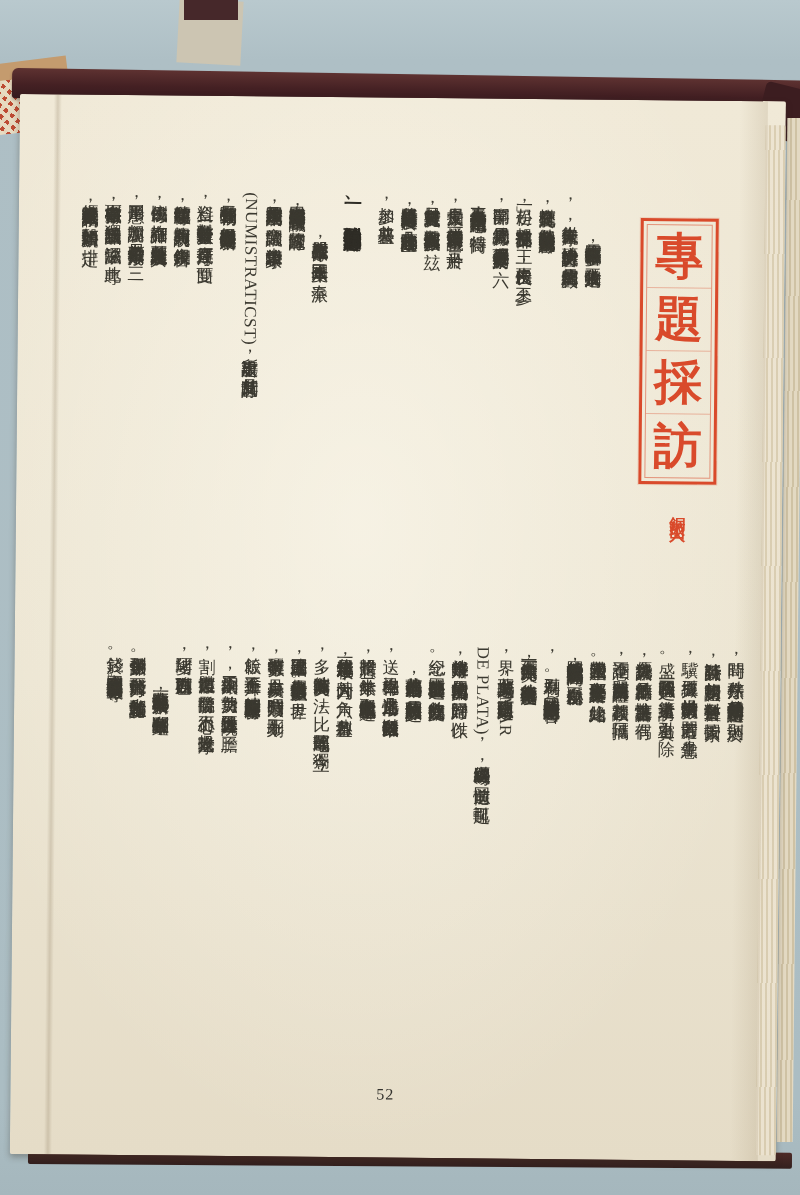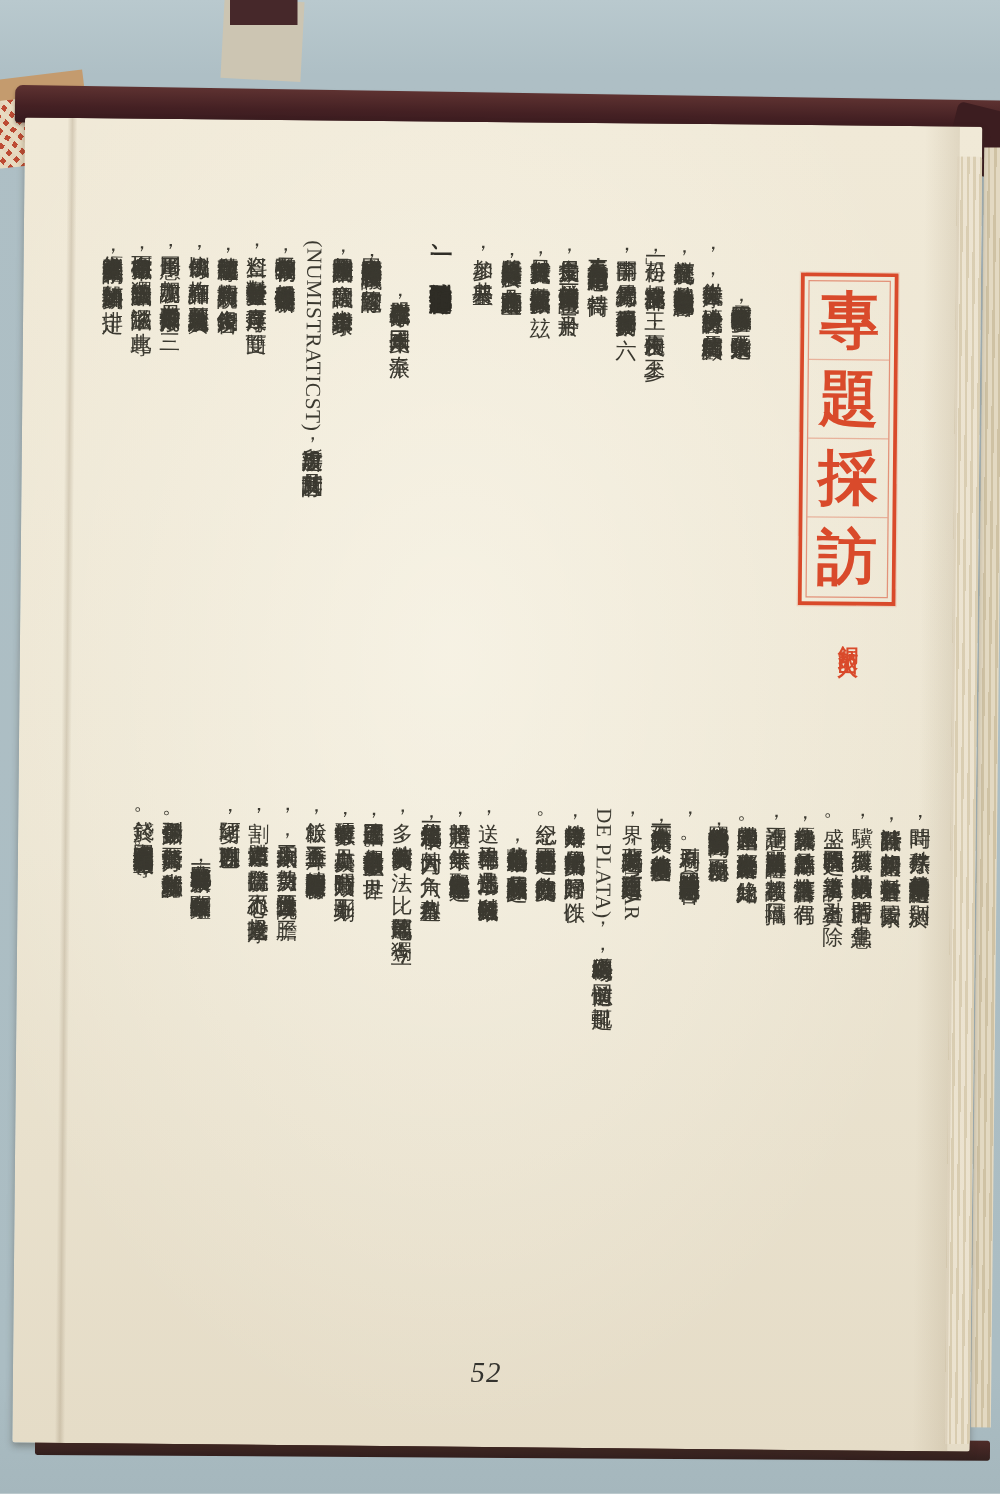--- a/index.html
+++ b/index.html
@@ -65,21 +65,21 @@
   .title-inner { border:1px solid rgba(217,74,43,.55); display:flex; flex-direction:column; }
   .title-cell {
     width:64px; height:63px; display:flex; align-items:center; justify-content:center;
     font-size:48px; font-weight:bold; color:var(--accent);
     border-bottom:1px solid rgba(217,74,43,.35);
   }
   .title-cell:last-child { border-bottom:none; }
   .author-v { margin-top:20px; writing-mode:vertical-rl; text-orientation:upright;
     font-size:16px; font-weight:bold; color:var(--accent); letter-spacing:3px; }
 
-  .page-num { position:absolute; left:366px; top:988px; font-size:23px; letter-spacing:1px; color:#34332e;font-style:italic; }
+  .page-num { position:absolute; left:366px; top:988px; font-size:16px; letter-spacing:1px; color:#34332e; }
 </style>
 </head>
 <body>
 
 <div class="scene">
 
   <div class="scrap"></div>
   <div class="scrap-dark"></div>
   <div class="headband-base"></div>
   <div class="headband"></div>

